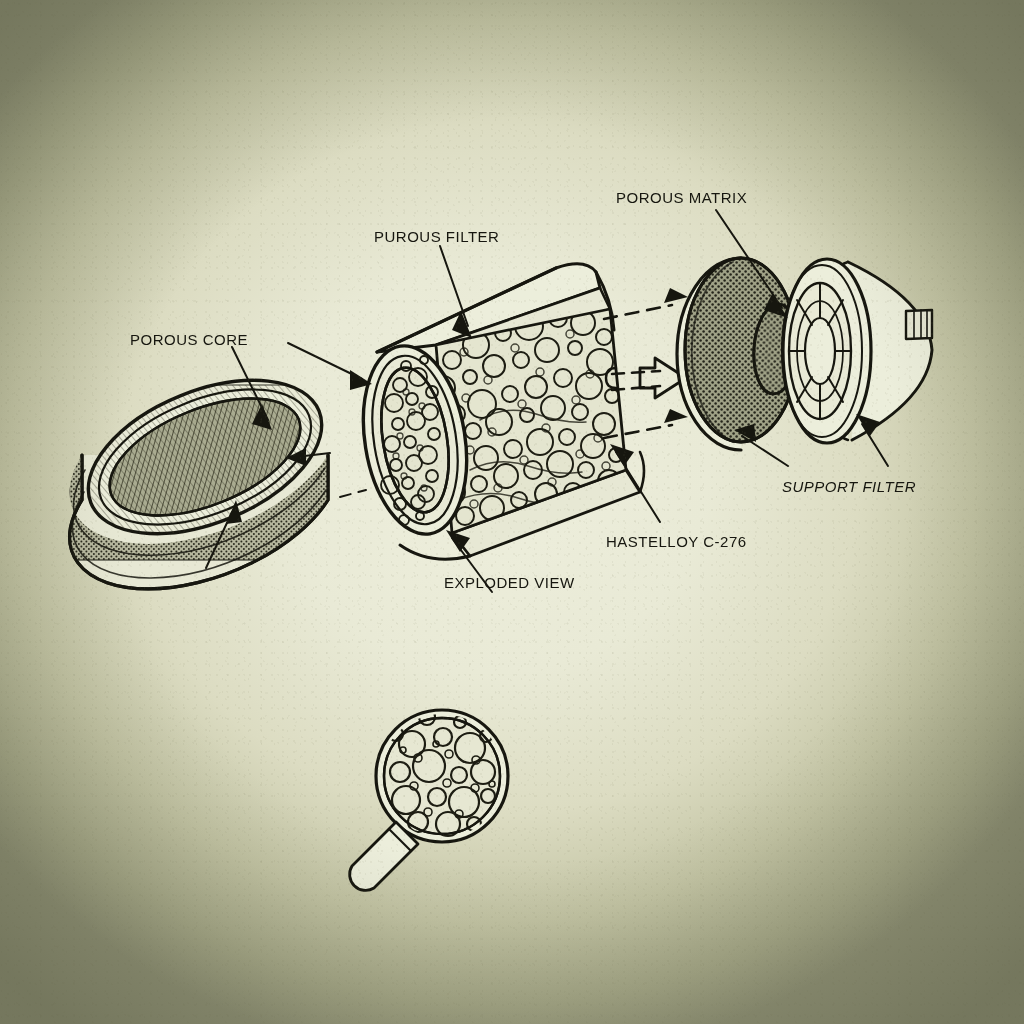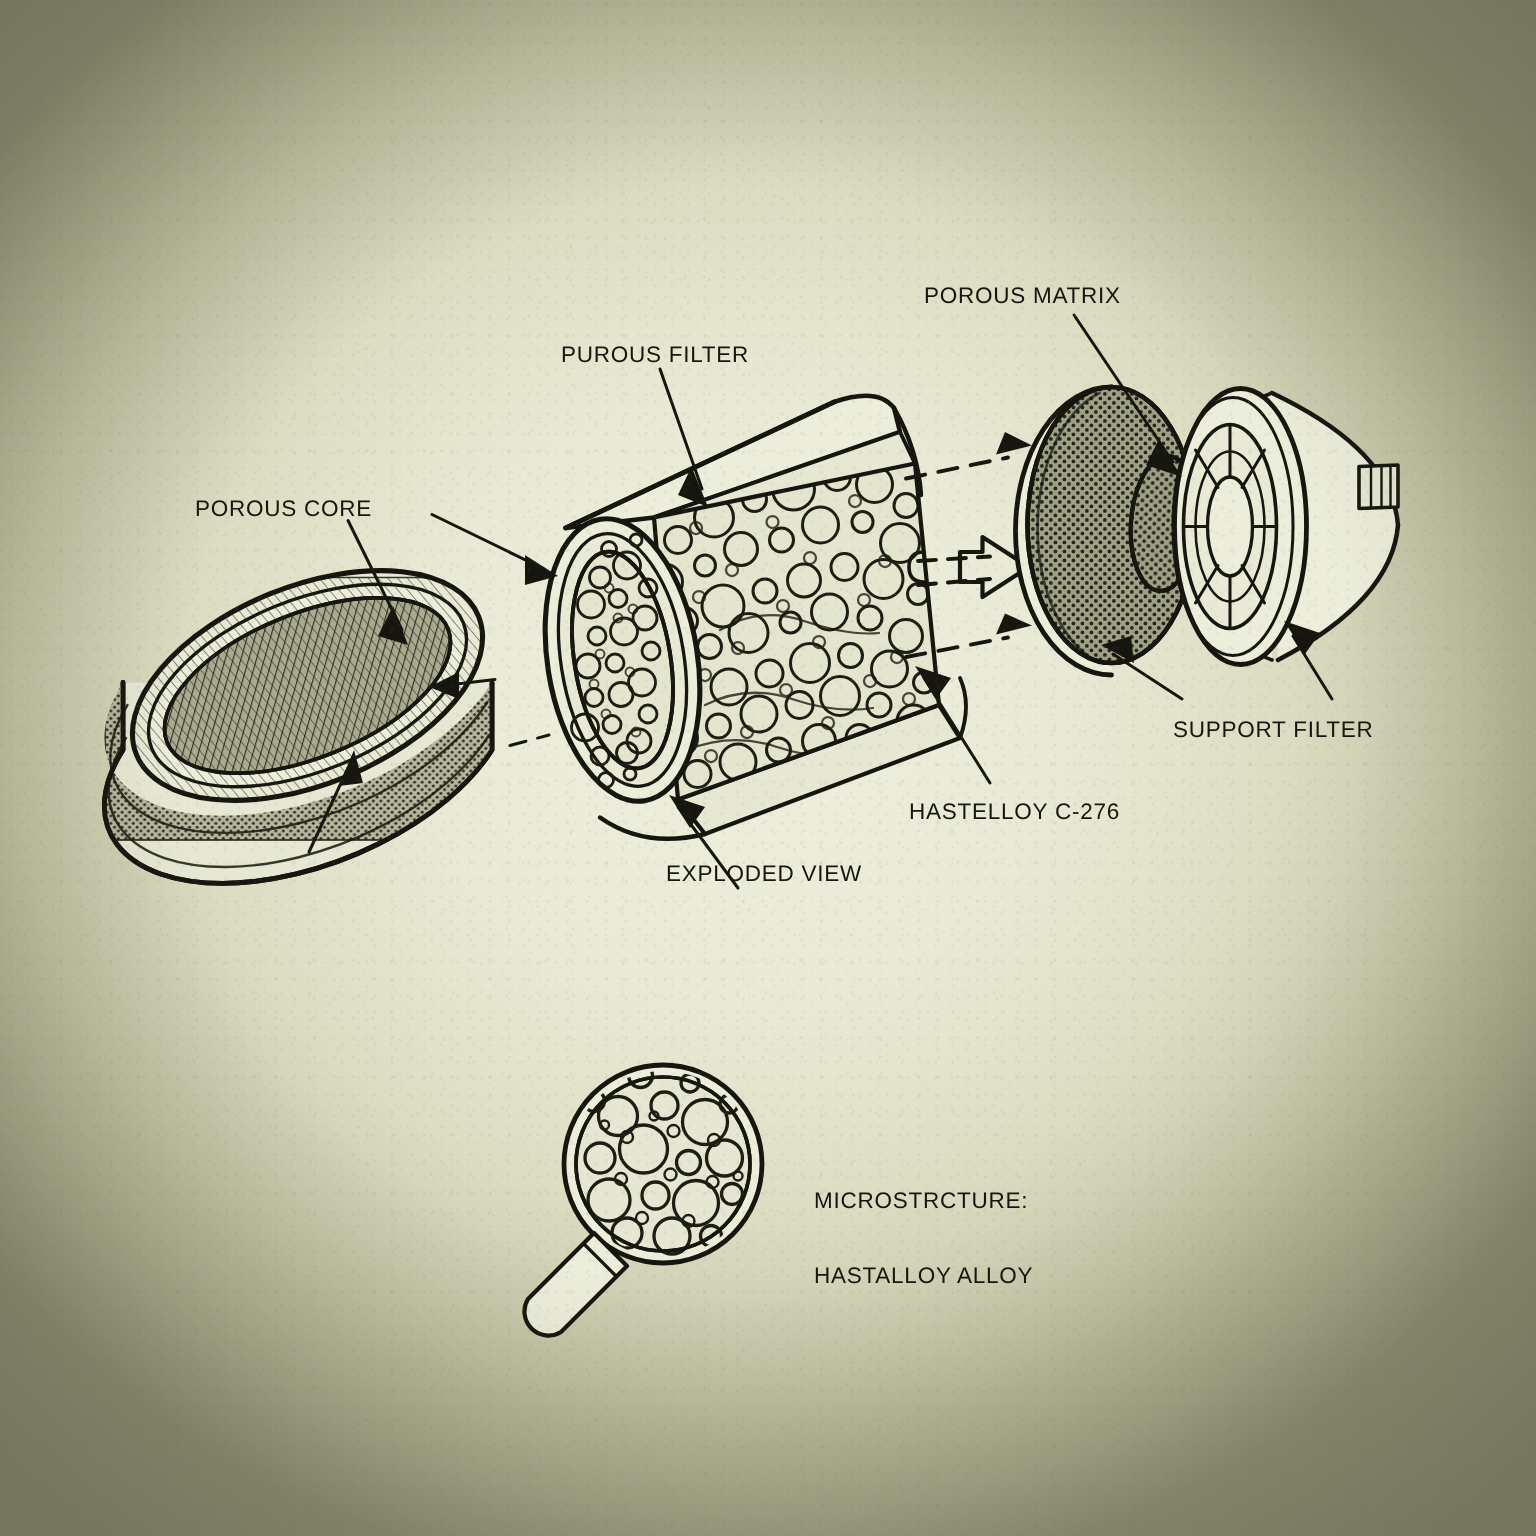--- a/index.html
+++ b/index.html
@@ -393,22 +393,18 @@
       </g>
     </g>
   </svg>
 
   <div id="grain"></div>
   <div id="vign"></div>
 
   <div class="lbl" style="left:130px; top:331px;">POROUS CORE</div>
   <div class="lbl" style="left:374px; top:228px;">PUROUS FILTER</div>
   <div class="lbl" style="left:616px; top:189px;">POROUS MATRIX</div>
-  <div class="lbl" style="left:782px; top:478px;">SUPPORT FILTER</div>
+  <div class="lbl" style="left:782px; top:478px;font-style:italic;">SUPPORT FILTER</div>
   <div class="lbl" style="left:606px; top:533px;">HASTELLOY C-276</div>
   <div class="lbl" style="left:444px; top:574px;">EXPLODED VIEW</div>
 
-  <div class="lbl two" style="left:524px; top:763px;">
-    <span>MICROSTRCTURE:</span><br>
-    <span>HASTALLOY ALLOY</span>
-  </div>
 
 </div>
 
 </body></html>

